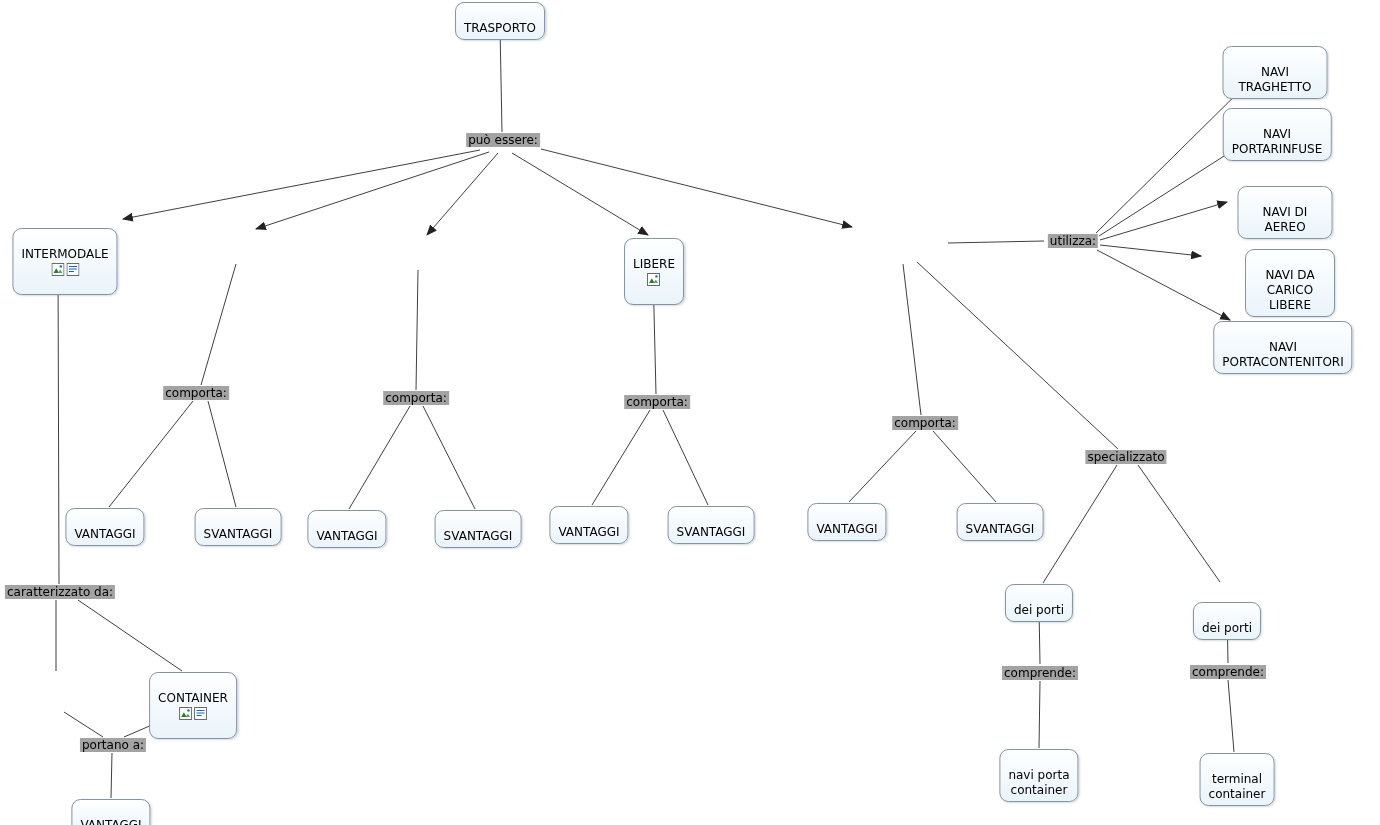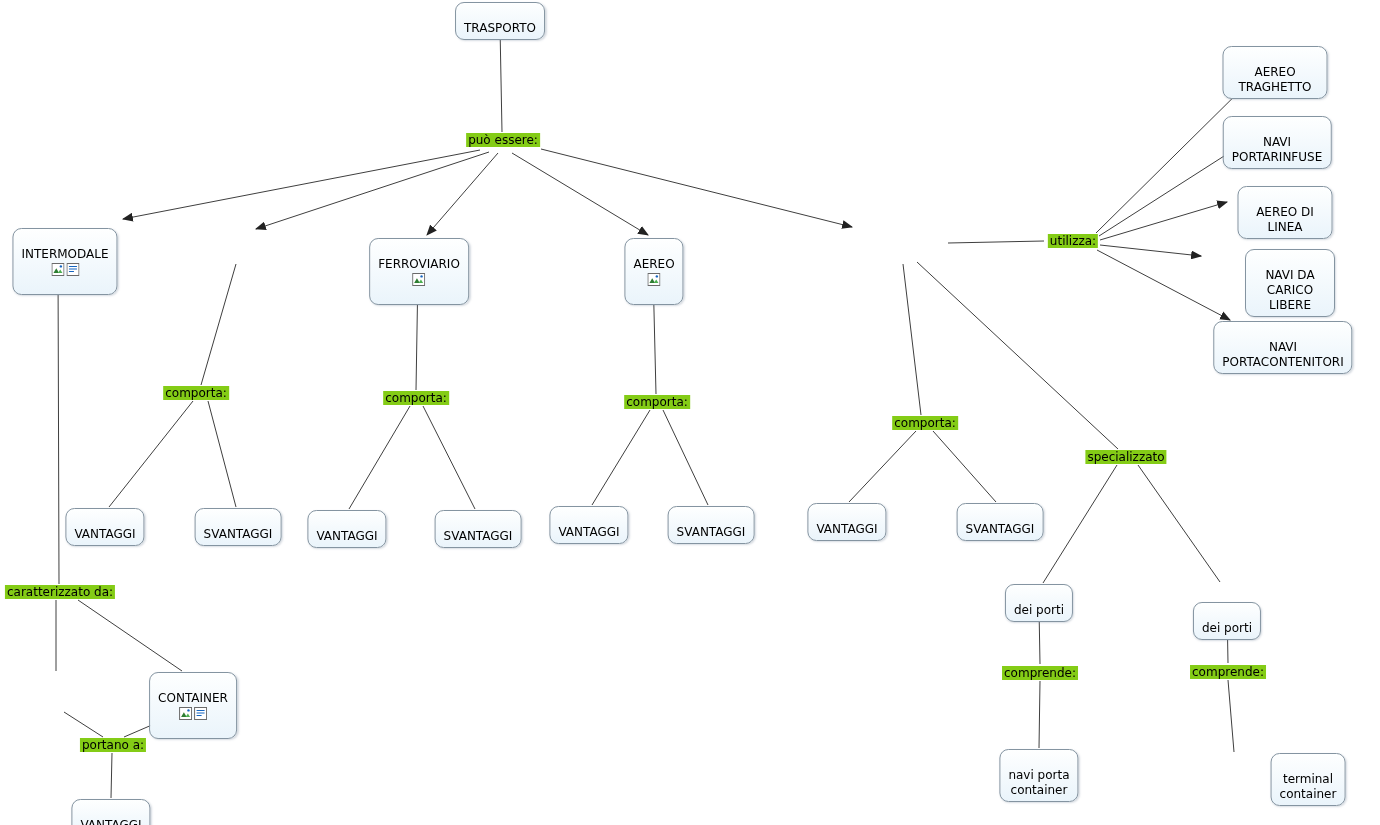--- a/index.html
+++ b/index.html
@@ -18,21 +18,21 @@
     border:1px solid #8494a1;border-radius:9px;
     padding:3px 8px;font-size:12px;line-height:15px;text-align:center;
     box-shadow:1px 1px 2px rgba(110,130,150,.28);
     white-space:pre-line;
   }
   .node-label{white-space:pre-line}
   .icons{display:flex;justify-content:center;gap:2px;margin-top:1px;line-height:0}
   .res-icon{display:inline-flex;width:13px;height:13px;cursor:pointer}
   .lp{
     position:absolute;transform:translateX(-50%);
-    font-size:12px;line-height:14px;background:#84cc16;
+    font-size:12px;line-height:14px;background:#a3a3a3;
     padding:0 2px;white-space:nowrap;text-align:right;
   }
 </style>
 </head>
 <body>
 
 <div id="canvas">
 
   <svg id="edges" width="1380" height="825">
     <defs>
@@ -97,53 +97,42 @@
       <span class="res-icon"><svg width="13" height="13" viewBox="0 0 13 13">
             <rect x="0.5" y="0.5" width="12" height="12" fill="#fff" stroke="#6a6a6a"></rect>
             <line x1="2.5" y1="3.5" x2="10.5" y2="3.5" stroke="#1565c0"></line>
             <line x1="2.5" y1="6" x2="10.5" y2="6" stroke="#1565c0"></line>
             <line x1="2.5" y1="8.5" x2="7.5" y2="8.5" stroke="#1565c0"></line>
           </svg></span>
     </span>
   </div>
 
 
-  <div class="node" style="left:419px;top:238px">
-    <span class="node-label">FERROVIARIO</span>
+
+  <div class="node" style="left:654px;top:238px">
+    <span class="node-label">LIBERE</span>
     <span class="icons">
       <span class="res-icon"><svg width="13" height="13" viewBox="0 0 13 13">
             <rect x="0.5" y="0.5" width="12" height="12" fill="#fff" stroke="#6a6a6a"></rect>
             <path d="M2 10 L4.8 5.2 L7.6 10 Z" fill="#2e7d32"></path>
             <path d="M6.4 10 L8.8 6.6 L11 10 Z" fill="#4caf50"></path>
             <circle cx="9.4" cy="3.4" r="1.2" fill="#1565c0"></circle>
           </svg></span>
     </span>
   </div>
 
-  <div class="node" style="left:654px;top:238px">
-    <span class="node-label">AEREO</span>
-    <span class="icons">
-      <span class="res-icon"><svg width="13" height="13" viewBox="0 0 13 13">
-            <rect x="0.5" y="0.5" width="12" height="12" fill="#fff" stroke="#6a6a6a"></rect>
-            <path d="M2 10 L4.8 5.2 L7.6 10 Z" fill="#2e7d32"></path>
-            <path d="M6.4 10 L8.8 6.6 L11 10 Z" fill="#4caf50"></path>
-            <circle cx="9.4" cy="3.4" r="1.2" fill="#1565c0"></circle>
-          </svg></span>
-    </span>
-  </div>
-
 
   <div class="node" style="left:1275px;top:46px">
-    <span class="node-label">AEREO TRAGHETTO</span>
-  </div>
-  <div class="node" style="left:1277px;top:116px">
+    <span class="node-label">NAVI TRAGHETTO</span>
+  </div>
+  <div class="node" style="left:1277px;top:108px">
     <span class="node-label">NAVI PORTARINFUSE</span>
   </div>
   <div class="node" style="left:1285px;top:186px">
-    <span class="node-label">AEREO DI LINEA</span>
+    <span class="node-label">NAVI DI AEREO</span>
   </div>
   <div class="node" style="left:1290px;top:249px">
     <span class="node-label">NAVI DA CARICO LIBERE</span>
   </div>
   <div class="node" style="left:1283px;top:321px">
     <span class="node-label">NAVI PORTACONTENITORI</span>
   </div>
 
   <div class="node" style="left:105px;top:508px">
     <span class="node-label">VANTAGGI</span>
@@ -173,21 +162,21 @@
   <div class="node" style="left:1039px;top:584px">
     <span class="node-label">dei porti</span>
   </div>
   <div class="node" style="left:1227px;top:602px">
     <span class="node-label">dei porti</span>
   </div>
   <div class="node" style="left:1039px;top:749px">
     <span class="node-label">navi porta
 container</span>
   </div>
-  <div class="node" style="left:1308px;top:753px">
+  <div class="node" style="left:1237px;top:753px">
     <span class="node-label">terminal
 container</span>
   </div>
 
 
   <div class="node" style="left:193px;top:672px">
     <span class="node-label">CONTAINER</span>
     <span class="icons">
       <span class="res-icon"><svg width="13" height="13" viewBox="0 0 13 13">
             <rect x="0.5" y="0.5" width="12" height="12" fill="#fff" stroke="#6a6a6a"></rect>

